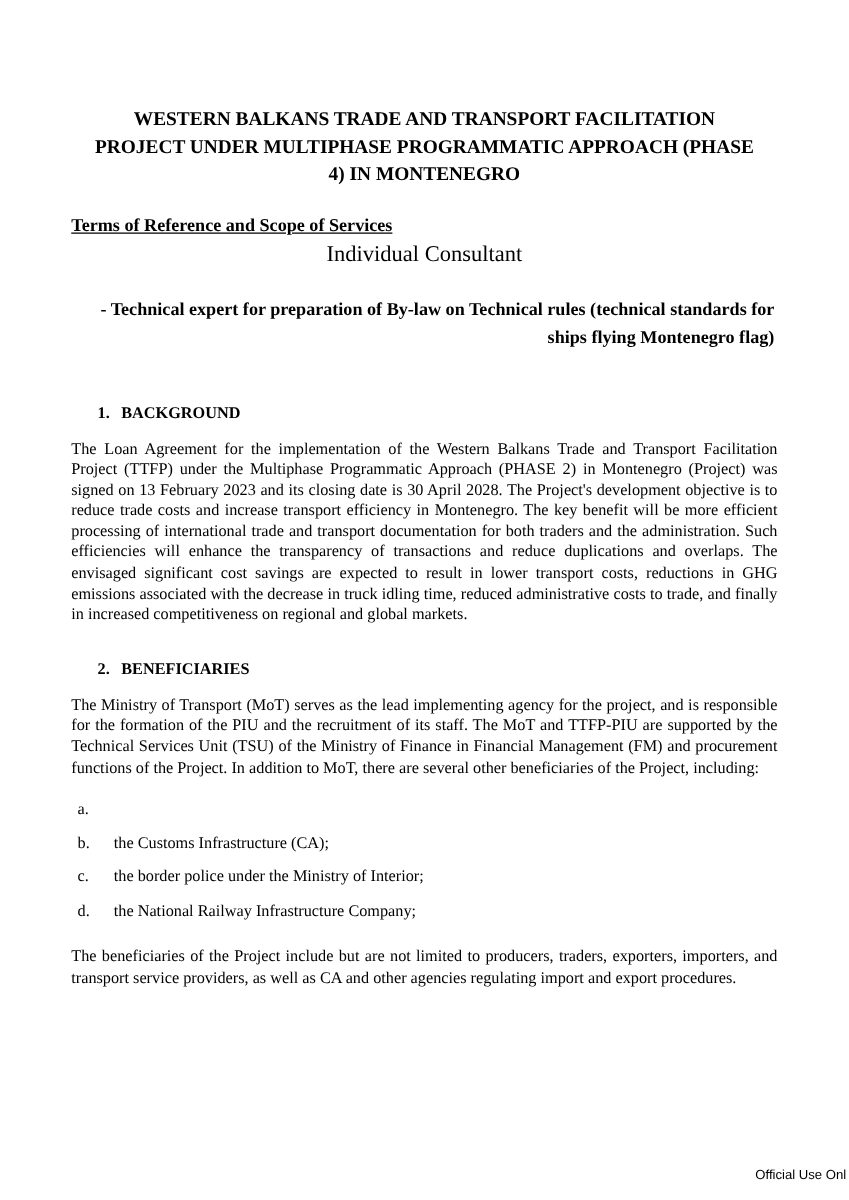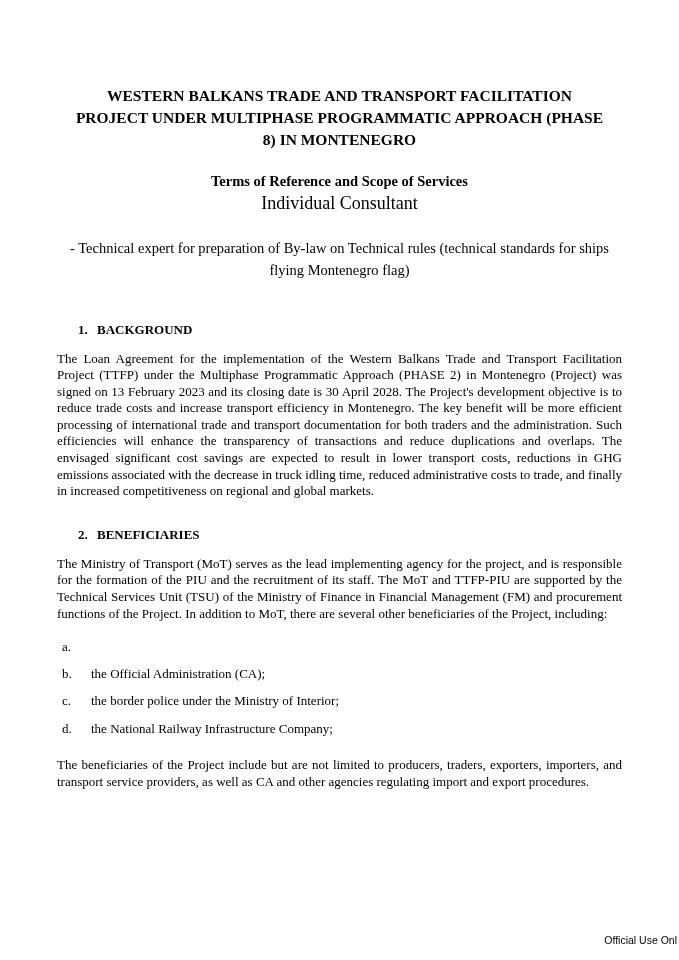--- a/index.html
+++ b/index.html
@@ -24,38 +24,38 @@
   .doc-title {
     font-weight: bold;
     text-align: center;
     font-size: 15.5px;
     line-height: 1.42;
     margin: 0 auto;
     max-width: 540px;
   }
   .doc-subtitle {
     font-weight: bold;
-    text-align: center;
     font-size: 14.5px;
     margin-top: 22px;
+    text-decoration: underline;
   }
   .doc-ref {
     font-weight: bold;
     text-align: center;
     font-size: 14.5px;
     margin-top: 19px;
   }
   .doc-consultant {
     text-align: center;
     font-size: 18px;
     margin-top: 3px;
   }
   .doc-position {
-    font-weight: normal;
-    text-align: center;
+    font-weight: bold;
+    text-align: right;
     font-size: 14.5px;
     line-height: 1.5;
     margin: 24px auto 0 auto;
     max-width: 560px;
   }
   .section {
     margin-top: 27px;
   }
   .section-first {
     margin-top: 40px;
@@ -101,21 +101,21 @@
     font-size: 10.5px;
     color: #000000;
     white-space: nowrap;
   }
 </style>
 </head>
 <body>
 
 <div class="page">
 
-  <h1 class="doc-title">WESTERN BALKANS TRADE AND TRANSPORT FACILITATION PROJECT UNDER MULTIPHASE PROGRAMMATIC APPROACH (PHASE 8) IN MONTENEGRO</h1>
+  <h1 class="doc-title">WESTERN BALKANS TRADE AND TRANSPORT FACILITATION PROJECT UNDER MULTIPHASE PROGRAMMATIC APPROACH (PHASE 4) IN MONTENEGRO</h1>
 
   <div class="doc-subtitle">Terms of Reference and Scope of Services</div>
 
 
   <div class="doc-consultant">Individual Consultant</div>
 
   <div class="doc-position">- Technical expert for preparation of By-law on Technical rules (technical standards for ships flying Montenegro flag)</div>
 
   <div class="section section-first">
     <div class="section-heading">
@@ -129,21 +129,21 @@
       <span class="sec-num">2.</span><span>BENEFICIARIES</span>
     </div>
     <p class="body-para">The Ministry of Transport (MoT) serves as the lead implementing agency for the project, and is responsible for the formation of the PIU and the recruitment of its staff. The MoT and TTFP-PIU are supported by the Technical Services Unit (TSU) of the Ministry of Finance in Financial Management (FM) and procurement functions of the Project. In addition to MoT, there are several other beneficiaries of the Project, including:</p>
 
     <div class="bene-list">
       <div class="list-item">
         <span class="list-marker">a.</span>
       </div>
       <div class="list-item">
         <span class="list-marker">b.</span>
-        <span class="list-text">the Official Administration (CA);</span>
+        <span class="list-text">the Customs Infrastructure (CA);</span>
       </div>
       <div class="list-item">
         <span class="list-marker">c.</span>
         <span class="list-text">the border police under the Ministry of Interior;</span>
       </div>
       <div class="list-item">
         <span class="list-marker">d.</span>
         <span class="list-text">the National Railway Infrastructure Company;</span>
       </div>
     </div>

